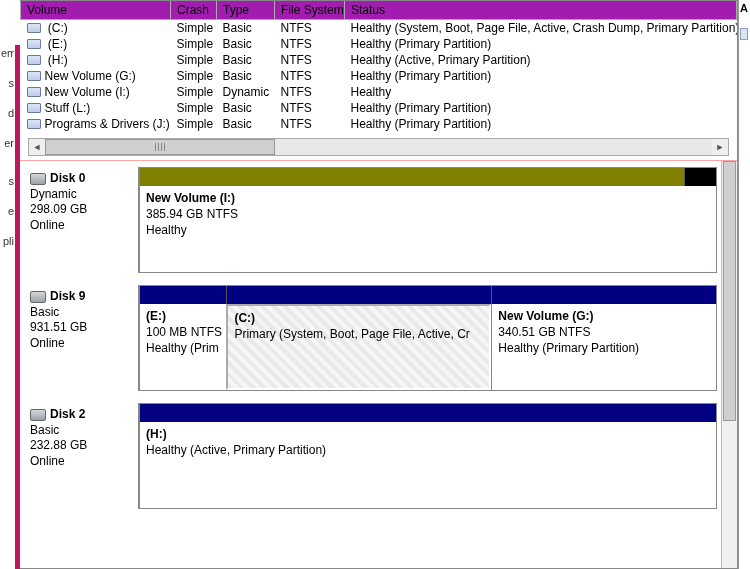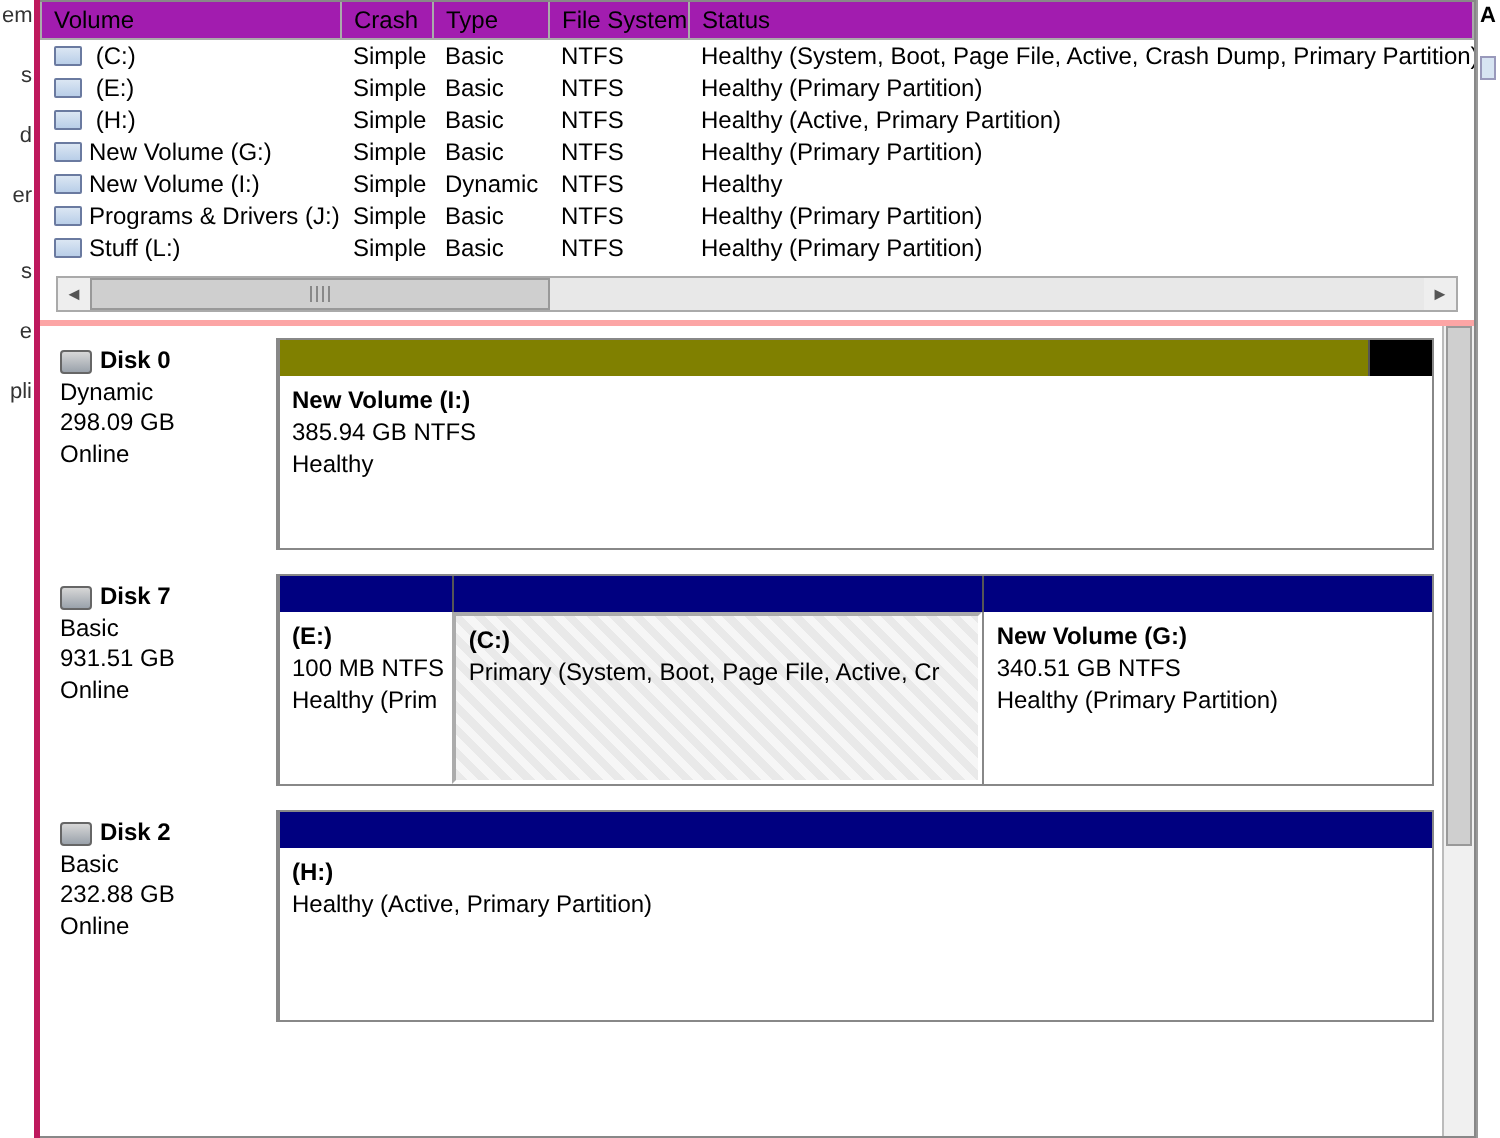--- a/index.html
+++ b/index.html
@@ -1,33 +1,33 @@
 <!DOCTYPE html>
 <html><head>
 <meta charset="utf-8">
 <style>
 * { box-sizing: border-box; margin: 0; padding: 0; }
 body { font-family: "Segoe UI", Tahoma, sans-serif; font-size: 12px; background: #fff; color: #000; overflow: hidden; width: 750px; height: 569px; position: relative; }
 .outer { display: flex; width: 100%; height: 100%; }
-.left-strip { width: 20px; border-right: 3px solid #be185d; padding: 2px 1px; font-size: 11px; color: #333; }
+.left-strip { width: 20px; border-right: 5px solid #be185d; padding: 2px 1px; font-size: 11px; color: #333; margin-top: 45px; }
 .left-strip div { margin-bottom: 18px; text-align: right; white-space: nowrap; overflow: hidden; }
 .main { flex: 1; display: flex; flex-direction: column; border: 1px solid #888; border-left: none; }
 .right-strip { width: 12px; border-left: 1px solid #999; padding: 2px 1px; font-size: 11px; font-weight: bold; text-align: left; background:#fff; }
 .right-box { width:8px; height:12px; background:#d7e4f2; border:1px solid #99b; margin-top:14px;}
 .table-area { overflow: hidden; }
 table.vol { border-collapse: collapse; width: 100%; background: #fff; table-layout: fixed;}
 table.vol th { text-align: left; font-weight: 400; border: 1px solid #aaa; border-top: none; padding: 2px 6px; background: #a21caf; font-size: 12px; white-space: nowrap; overflow:hidden;}
 table.vol td { padding: 1px 6px; font-size: 12px; white-space: nowrap; vertical-align: middle; }
 .vol-icon { display:inline-block; width:14px; height:10px; background:linear-gradient(#dbe6f3,#b9cee8); border:1px solid #6a7aa0; border-radius:1px; margin-right:4px; vertical-align:middle; position:relative; top:-1px;}
 .hscroll { height: 18px; background: #f0f0f0; border-top: 1px solid #ccc; display:flex; align-items:center; margin:6px 8px 4px 8px; border:1px solid #aaa;}
 .hscroll .arrow { width:16px; height:16px; display:flex; align-items:center; justify-content:center; color:#555; font-size:9px; background:#eee;}
 .hscroll .track { flex:1; position:relative; height:16px; background:#e8e8e8;}
 .hscroll .thumb { position:absolute; left:0; top:0; height:100%; width:230px; background:#cfcfcf; border:1px solid #999;}
 .hscroll .thumb .grip{ position:absolute; left:50%; top:50%; transform:translate(-50%,-50%); width:10px; height:8px; background:repeating-linear-gradient(90deg,#888 0 1px,transparent 1px 3px);}
-.graphical { flex:1; display:flex; border-top:3px solid #fca5a5;}
+.graphical { flex:1; display:flex; border-top:1px solid #fca5a5;}
 .g-content { flex:1; overflow:hidden; padding:6px 4px 6px 4px;}
 .g-scroll { width:16px; background:#f0f0f0; border-left:1px solid #bbb; position:relative;}
 .g-scroll .thumb{ position:absolute; left:1px; top:0; width:13px; height:260px; background:#cfcfcf; border:1px solid #999;}
 .disk-row { display:flex; margin-bottom:12px; }
 .disk-info { width:115px; padding:4px 6px; border-right:1px solid #888;}
 .disk-info .hdr { display:flex; align-items:center; gap:4px; font-weight:bold;}
 .disk-info .hdr .dicon{ display:inline-block; width:16px; height:12px; background:linear-gradient(#d7d7d7,#9aa2ab); border:1px solid #666; border-radius:2px;}
 .disk-info div{ line-height:1.3;}
 .parts { flex:1; display:flex; flex-direction:column; border:1px solid #888;}
 .parts .bar { height:18px; display:flex;}
@@ -108,28 +108,28 @@
               <td>Healthy (Primary Partition)</td>
             </tr>
           <tr>
               <td><span class="vol-icon"></span><span>New Volume (I:)</span></td>
               <td>Simple</td>
               <td>Dynamic</td>
               <td>NTFS</td>
               <td>Healthy</td>
             </tr>
           <tr>
+              <td><span class="vol-icon"></span><span>Stuff (L:)</span></td>
+              <td>Simple</td>
+              <td>Basic</td>
+              <td>NTFS</td>
+              <td>Healthy (Primary Partition)</td>
+            </tr>
+          <tr>
               <td><span class="vol-icon"></span><span>Programs &amp; Drivers (J:)</span></td>
-              <td>Simple</td>
-              <td>Basic</td>
-              <td>NTFS</td>
-              <td>Healthy (Primary Partition)</td>
-            </tr>
-          <tr>
-              <td><span class="vol-icon"></span><span>Stuff (L:)</span></td>
               <td>Simple</td>
               <td>Basic</td>
               <td>NTFS</td>
               <td>Healthy (Primary Partition)</td>
             </tr>
         </tbody>
       </table>
     </div>
 
     <div class="hscroll">
@@ -167,21 +167,21 @@
                 <div>Healthy</div>
               </div>
             </div>
           </div>
         </div>
 
         <div class="disk-row">
           <div class="disk-info">
             <div class="hdr">
                 <span class="dicon"></span>
-                <span>Disk 7</span>
+                <span>Disk 9</span>
               </div>
             <div>Basic</div>
             <div>931.51 GB</div>
             <div>Online</div>
           </div>
           <div class="parts">
             <div class="bar">
               <div class="bar-seg navy" style="flex:0 0 15%"></div>
               <div class="bar-seg navy" style="flex:0 0 46%"></div>
               <div class="bar-seg navy" style="flex:1"></div>

